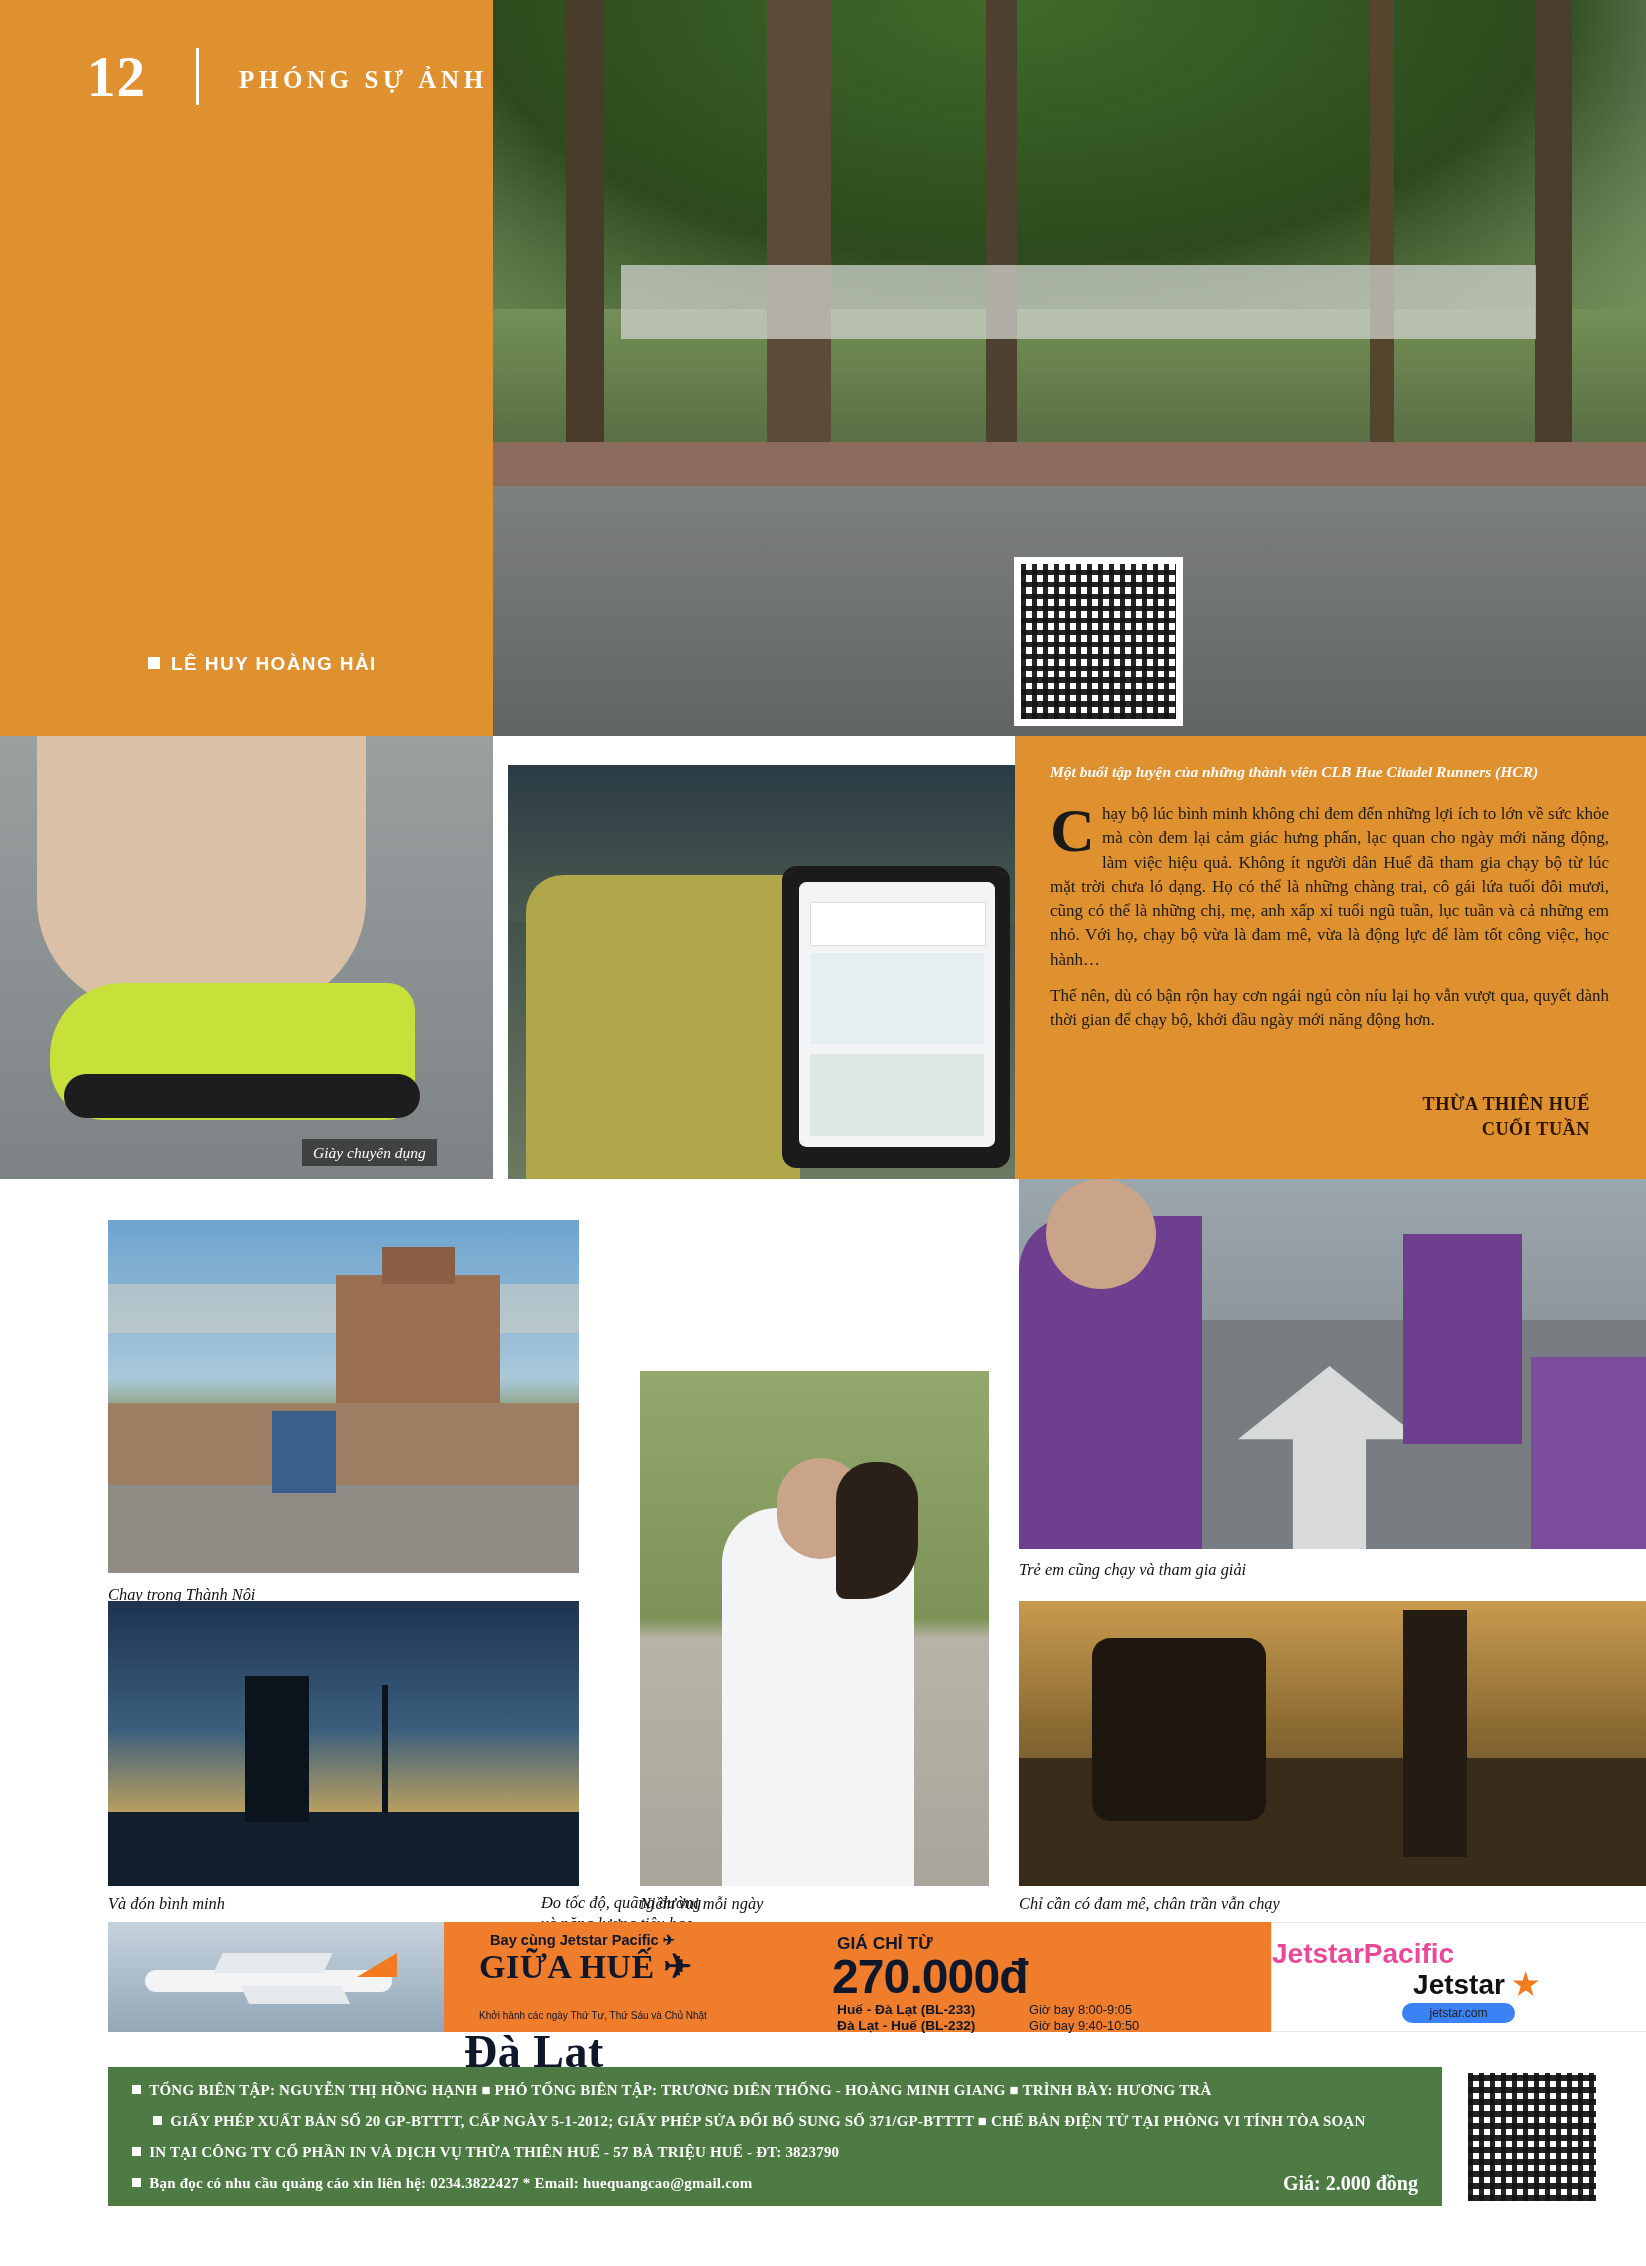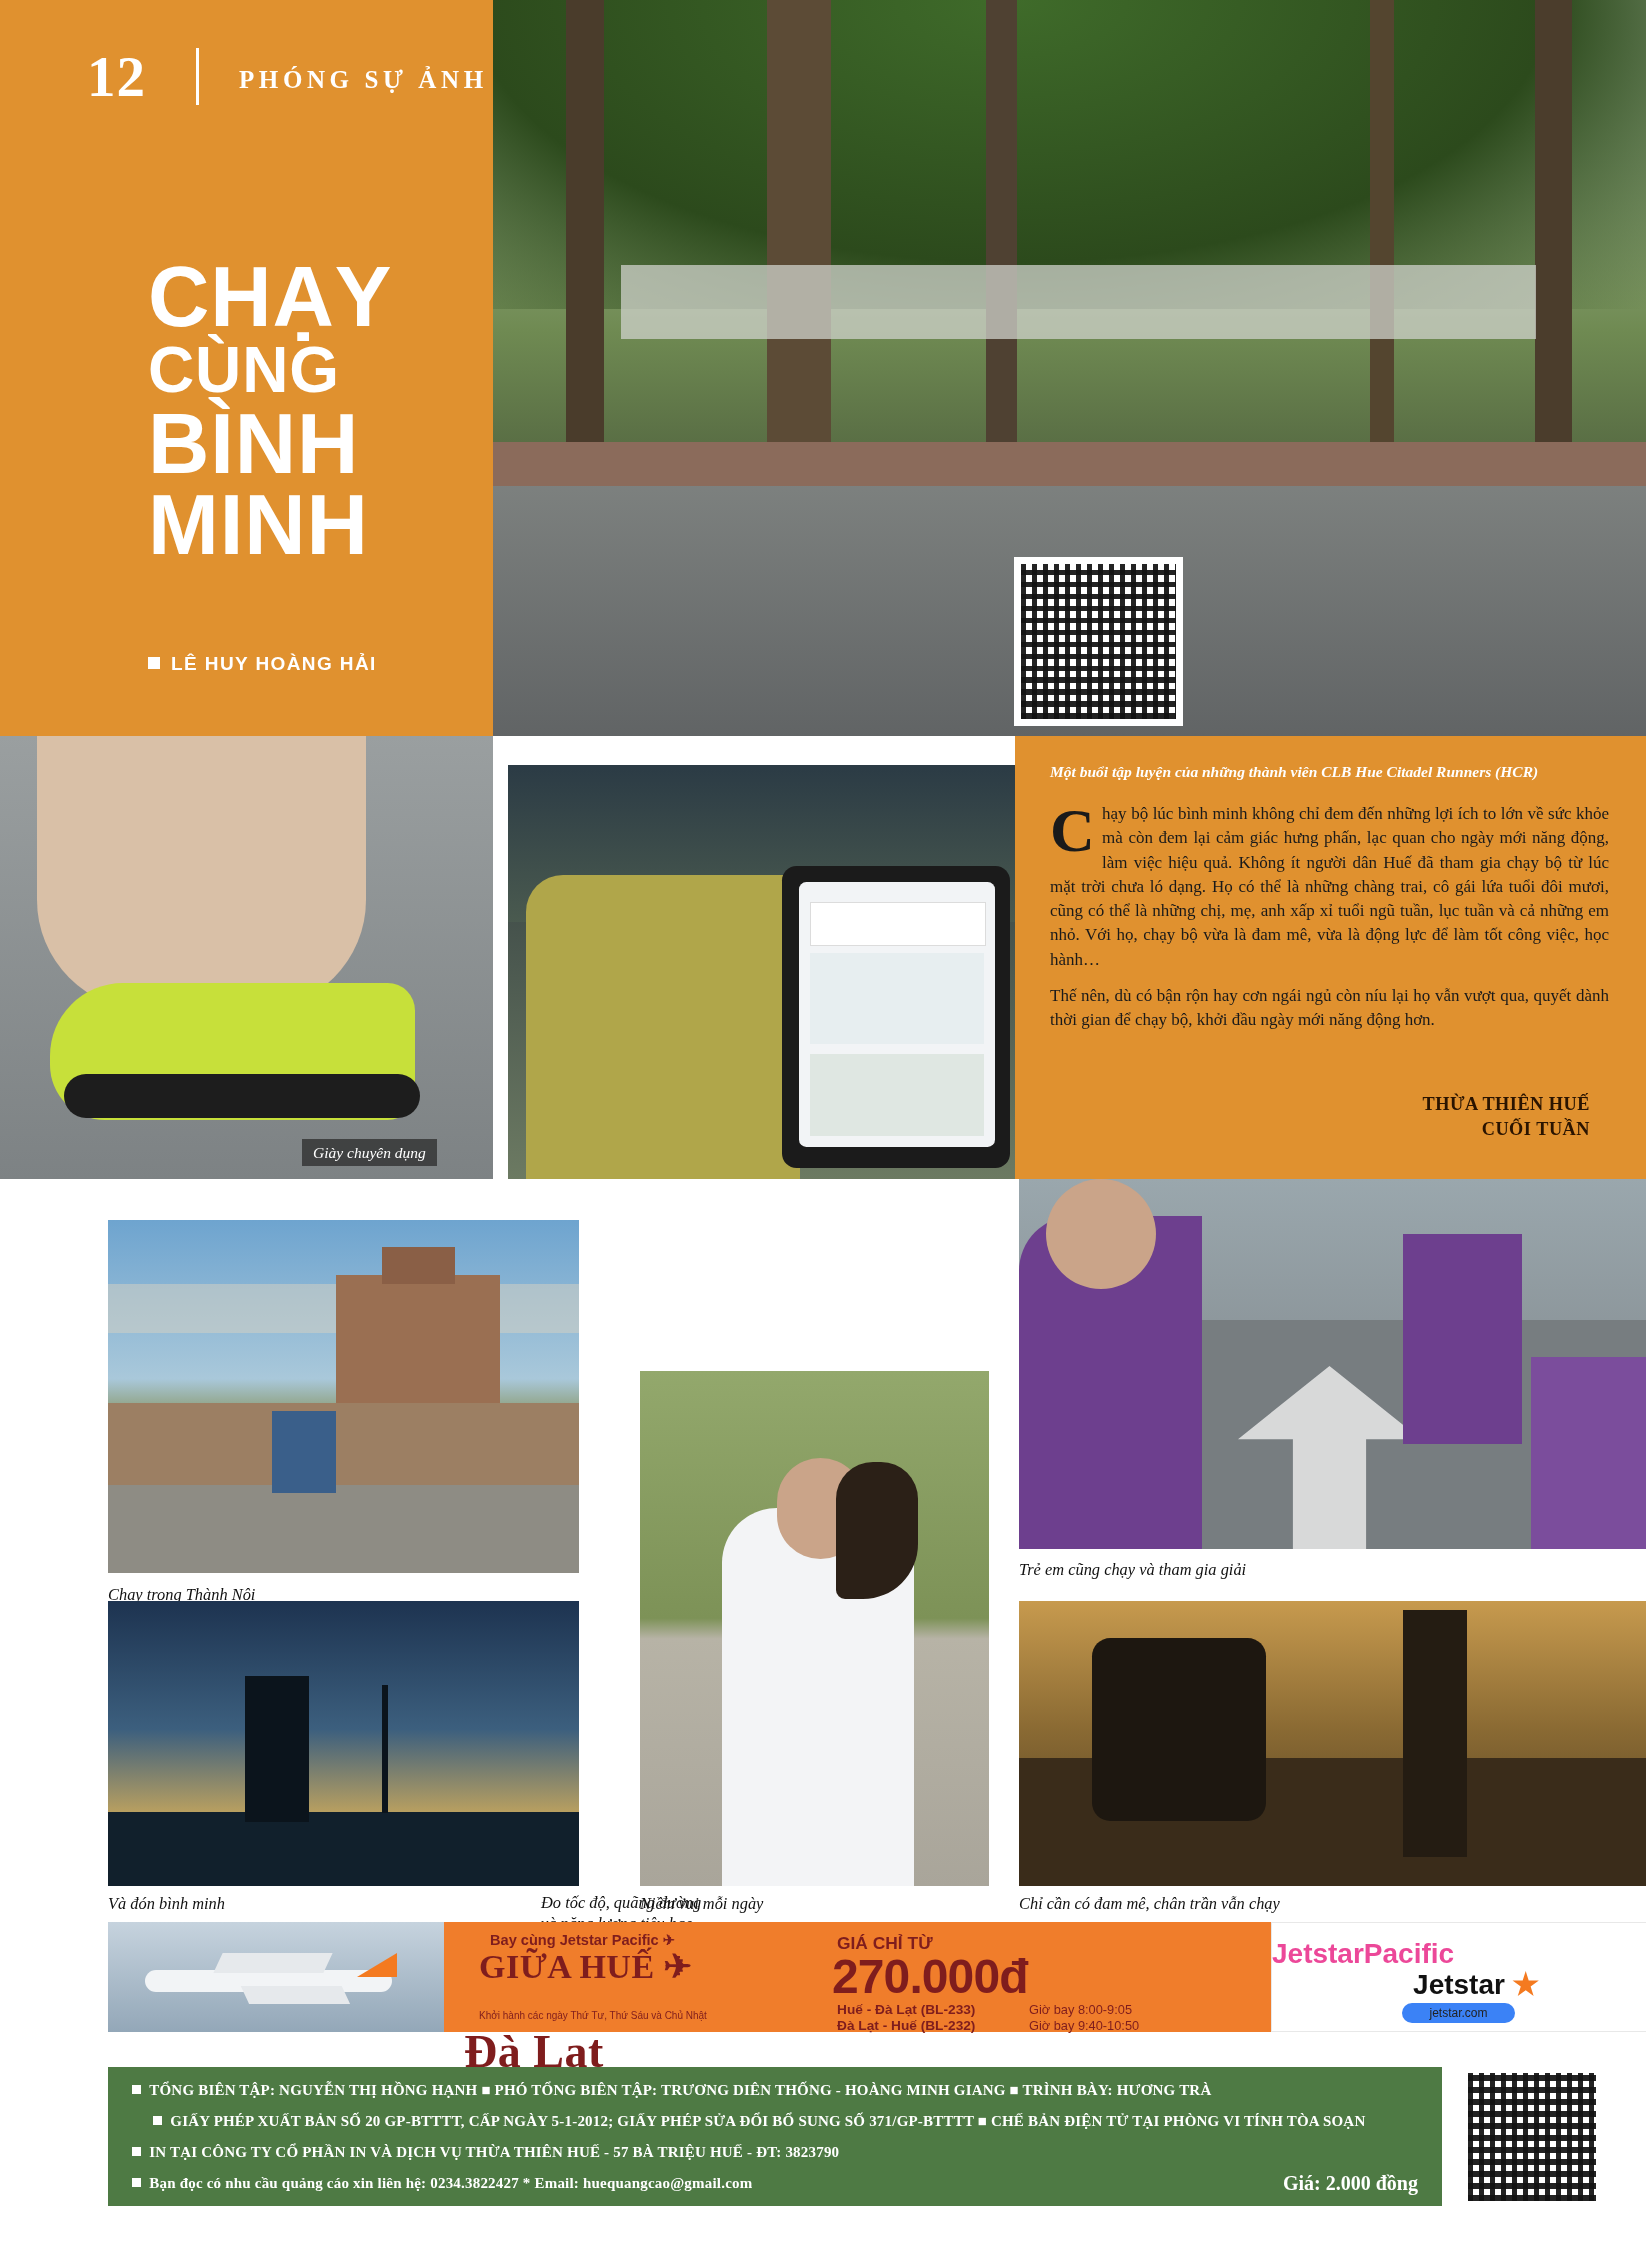--- a/index.html
+++ b/index.html
@@ -94,21 +94,21 @@
   .g-kids{position:absolute;left:1019px;top:1179px;width:628px;height:370px;overflow:hidden;background:#6b6f72;}
   .g-moto{position:absolute;left:1019px;top:1601px;width:628px;height:285px;overflow:hidden;background:#3d2f1f;}
 
   .gcap{
     position:absolute;color:#111;font-family:"Liberation Serif",serif;font-style:italic;font-size:16.4px;
   }
 
   
   .ad{position:absolute;left:108px;top:1922px;width:1539px;height:110px;display:flex;}
   .ad-plane{width:336px;height:100%;background:linear-gradient(#cfd9e2,#aebecd);overflow:hidden;position:relative;}
-  .ad-mid{width:827px;height:100%;background:#f07d2b;position:relative;color:#7f1d1d;}
+  .ad-mid{width:827px;height:100%;background:#f07d2b;position:relative;color:#0f172a;}
   .ad-right{flex:1;height:100%;background:#ffffff;border:1.8px solid #e8e8e8;box-sizing:border-box;position:relative;}
 
   .ad-l1{position:absolute;left:46px;top:9.1px;font-family:"Liberation Sans",sans-serif;font-size:14.6px;font-weight:bold;}
   .ad-l2{position:absolute;left:35px;top:24px;font-family:"Liberation Serif",serif;font-weight:bold;font-size:34px;letter-spacing:0.5px;}
   .ad-l3{position:absolute;left:20px;top:67px;font-family:"Liberation Serif",serif;font-weight:bold;font-size:46px;letter-spacing:0.5px;margin-top:36px;}
   .ad-l4{position:absolute;left:35px;top:88px;font-family:"Liberation Sans",sans-serif;font-size:10px;}
   .ad-price-lbl{position:absolute;left:393px;top:11px;font-family:"Liberation Sans",sans-serif;font-weight:bold;font-size:17.4px;}
   .ad-price{position:absolute;left:388px;top:27.4px;font-family:"Liberation Sans",sans-serif;font-weight:bold;font-size:48px;letter-spacing:-0.9px;}
   .ad-r1{position:absolute;left:393px;top:80px;font-family:"Liberation Sans",sans-serif;font-weight:bold;font-size:13.7px;}
   .ad-r2{position:absolute;left:393px;top:96px;font-family:"Liberation Sans",sans-serif;font-weight:bold;font-size:13.7px;}
@@ -137,26 +137,20 @@
 </head>
 <body>
 
 <div class="page">
 
   <div class="topleft">
     <div class="page-num">12</div>
     <div class="rule-v"></div>
     <div class="kicker">PHÓNG SỰ ẢNH</div>
 
-    <div class="title-block">
-      <div class="t1">CHẠY</div>
-      <div class="t2">CÙNG</div>
-      <div class="t3">BÌNH</div>
-      <div class="t4">MINH</div>
-    </div>
 
     <div class="byline">
       <span class="sq"></span><span>LÊ HUY HOÀNG HẢI</span>
     </div>
   </div>
 
   <div class="hero">
     <div class="ph">
       <div style="position:absolute;inset:0;background:linear-gradient(#b9c9b0 0%,#9fb48f 18%,#6f8a52 45%,#5a6f45 60%,#7a7d7a 61%,#6e7170 100%);"></div>
       <div style="position:absolute;left:0;top:0;right:0;height:42%;background:radial-gradient(ellipse at 45% 0%,#3f6b2a 0%,#2c4a1c 60%,rgba(44,74,28,0) 100%);"></div>

